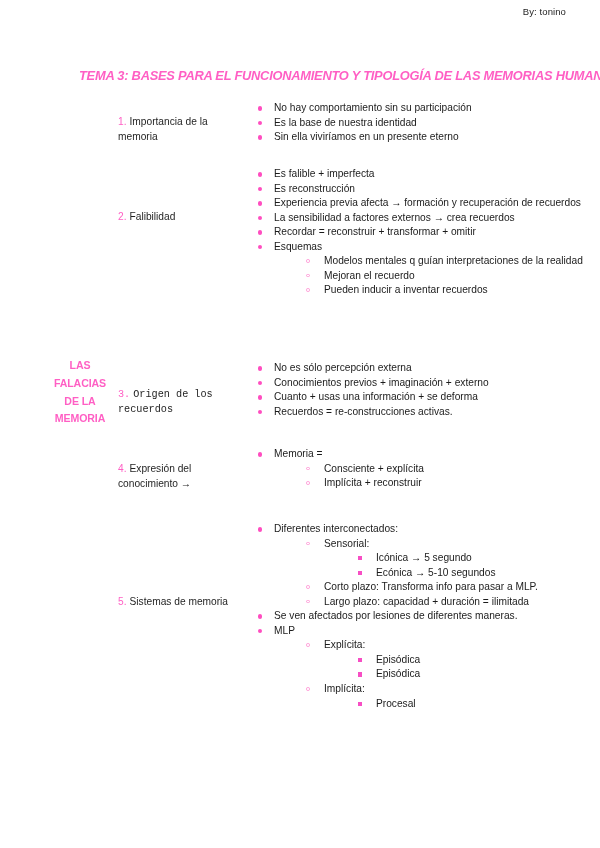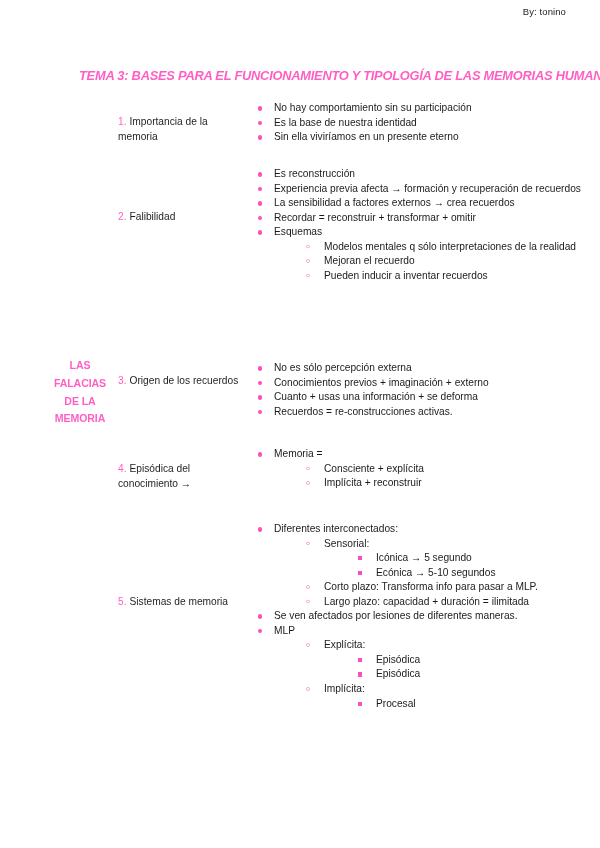--- a/index.html
+++ b/index.html
@@ -190,51 +190,54 @@
     </div>
   </div>
 
   <div class="section" style="top:167px;">
     <div class="sec-label" style="top:43px;">
       <span class="num">2.</span><span>Falibilidad</span>
     </div>
     <div class="tree">
       <ul>
         <li>
+            <span class="txt">Es falible + imperfecta</span>
+          </li>
+        <li>
             <span class="txt">Es reconstrucción</span>
           </li>
         <li>
             <span class="txt">Experiencia previa afecta → formación y recuperación de recuerdos</span>
           </li>
         <li>
             <span class="txt">La sensibilidad a factores externos → crea recuerdos</span>
           </li>
         <li>
             <span class="txt">Recordar = reconstruir + transformar + omitir</span>
           </li>
         <li>
           <span class="txt">Esquemas</span>
           <ul>
             <li>
-                <span class="txt">Modelos mentales q sólo interpretaciones de la realidad</span>
+                <span class="txt">Modelos mentales q guían interpretaciones de la realidad</span>
               </li>
             <li>
                 <span class="txt">Mejoran el recuerdo</span>
               </li>
             <li>
                 <span class="txt">Pueden inducir a inventar recuerdos</span>
               </li>
           </ul>
         </li>
       </ul>
     </div>
   </div>
 
   <div class="section" style="top:361px;">
-    <div class="sec-label" style="top:13px;">
+    <div class="sec-label" style="top:27px;font-family:Liberation Mono, monospace;">
       <span class="num">3.</span><span>Origen de los</span>
       <span class="l2">recuerdos</span>
     </div>
     <div class="tree">
       <ul>
         <li>
             <span class="txt">No es sólo percepción externa</span>
           </li>
         <li>
             <span class="txt">Conocimientos previos + imaginación + externo</span>
@@ -244,21 +247,21 @@
           </li>
         <li>
             <span class="txt">Recuerdos = re-construcciones activas.</span>
           </li>
       </ul>
     </div>
   </div>
 
   <div class="section" style="top:447px;">
     <div class="sec-label" style="top:15px;">
-      <span class="num">4.</span><span>Episódica del</span>
+      <span class="num">4.</span><span>Expresión del</span>
       <span class="l2">conocimiento →</span>
     </div>
     <div class="tree">
       <ul>
         <li>
           <span class="txt">Memoria =</span>
           <ul>
             <li>
                 <span class="txt">Consciente + explícita</span>
               </li>

